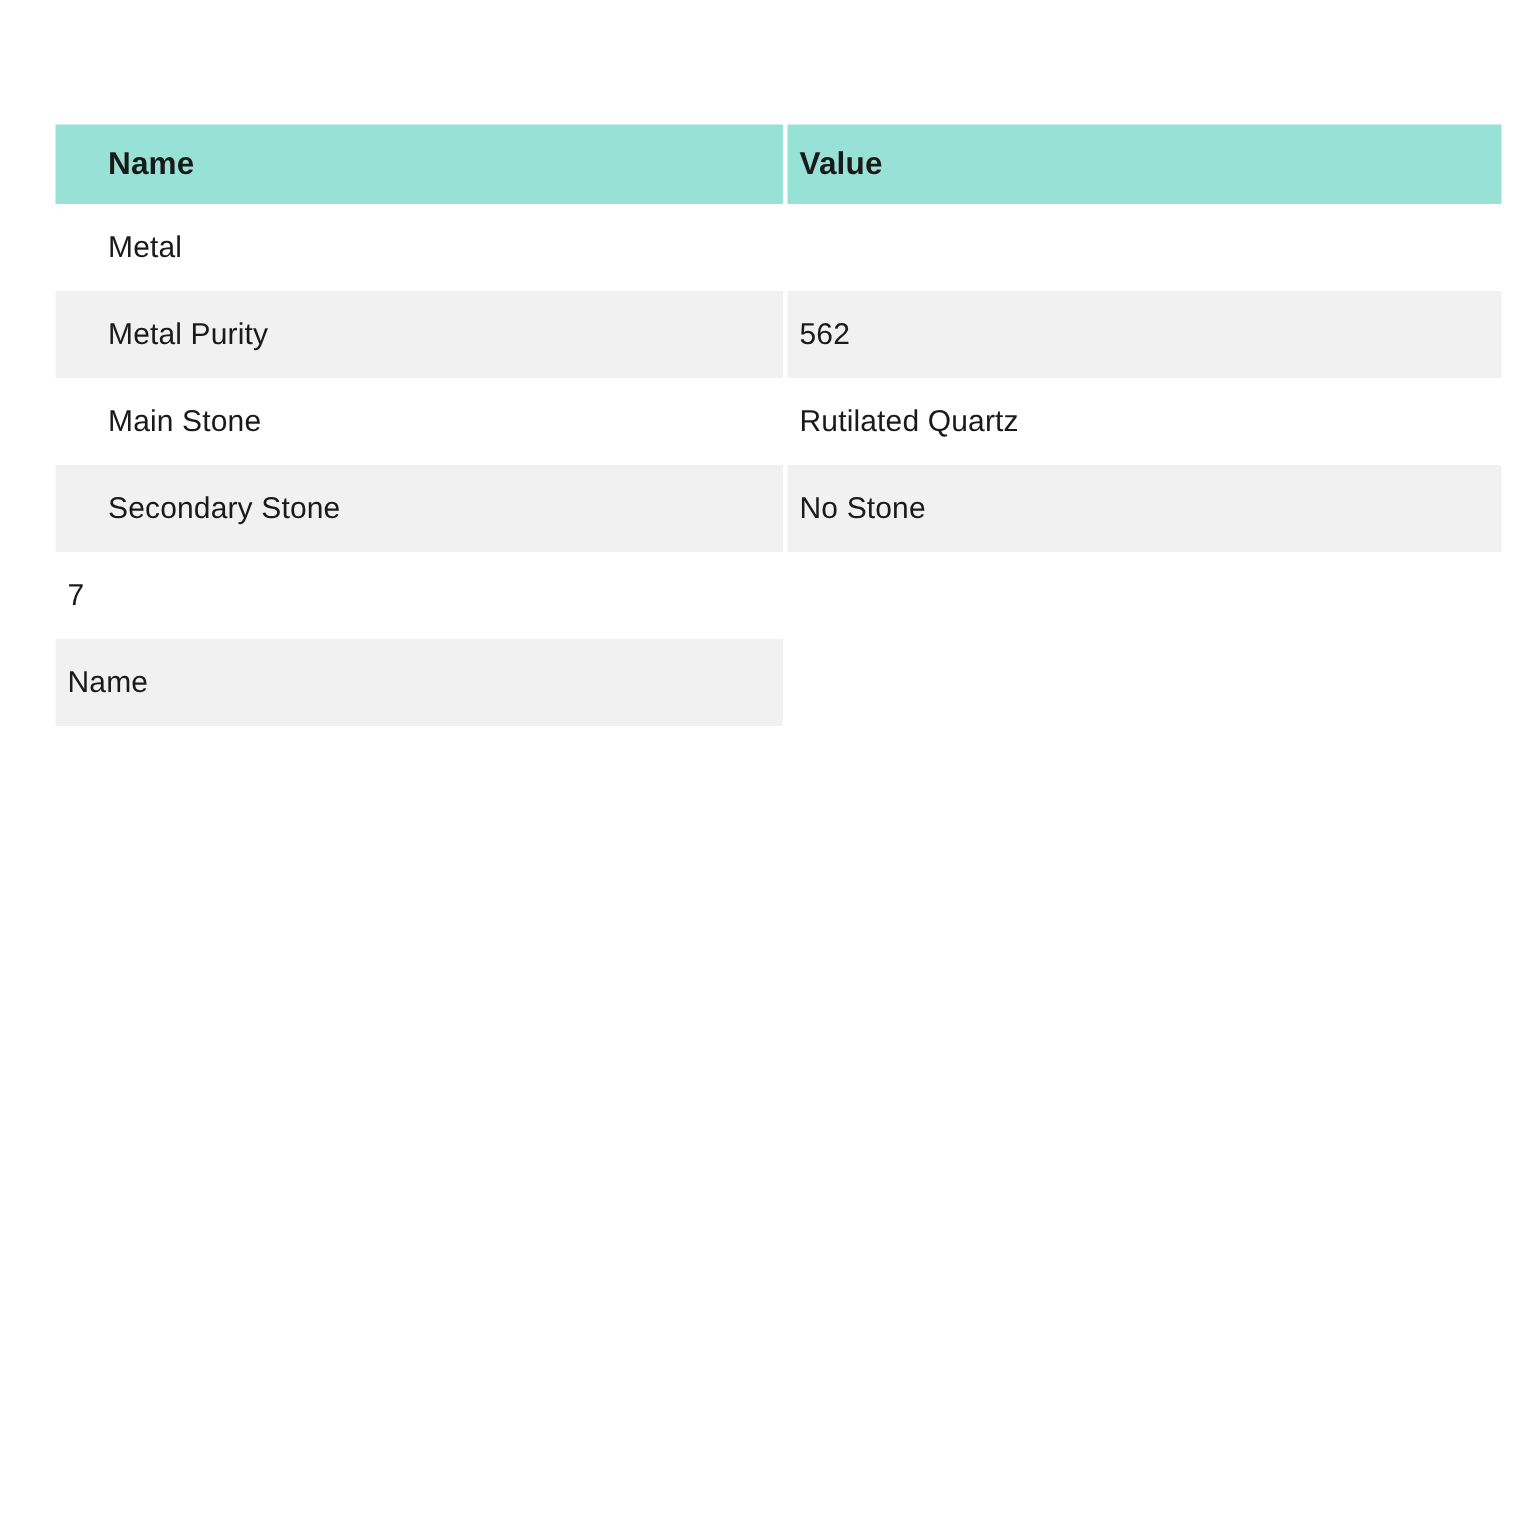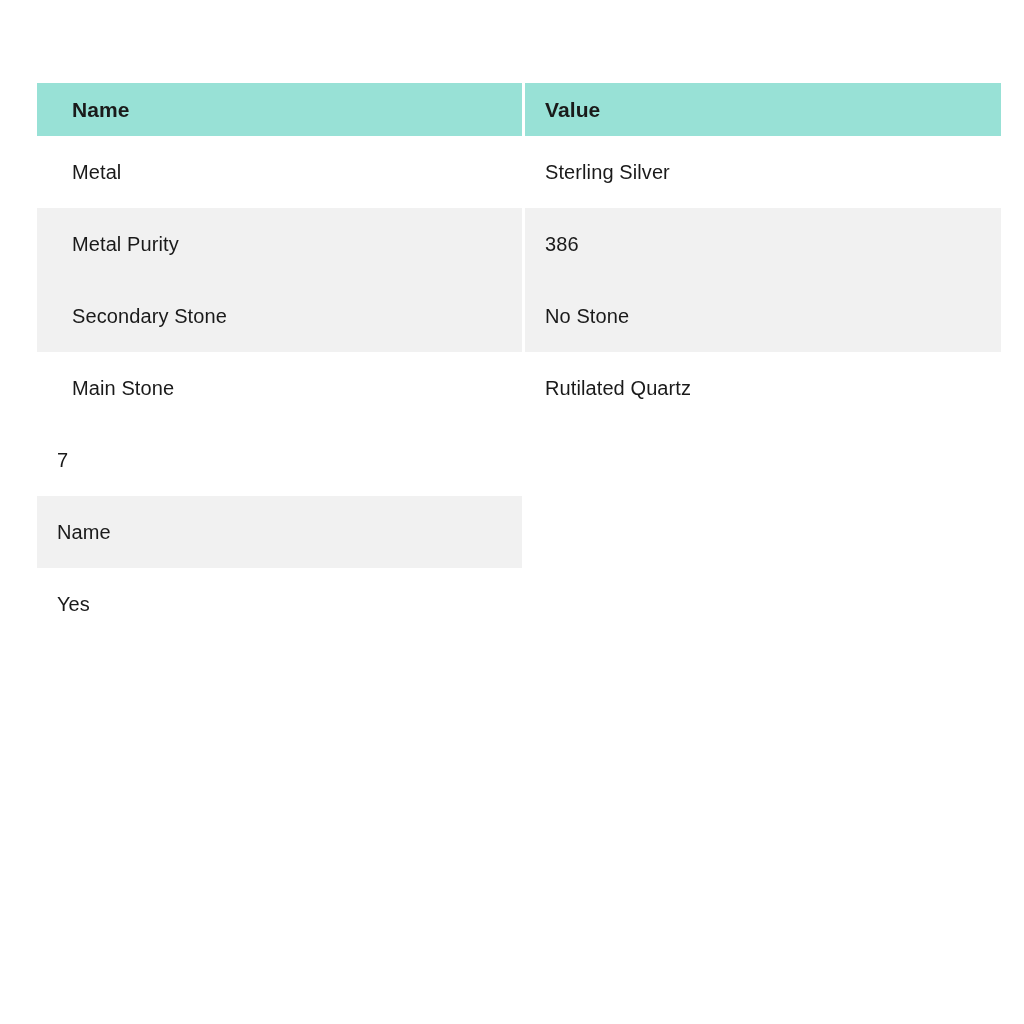--- a/index.html
+++ b/index.html
@@ -21,37 +21,37 @@
   .attr-table {
     position: absolute;
     left: 37px;
     top: 83px;
     width: 964px;
   }
   .t-row {
     display: grid;
     grid-template-columns: 485px 476px;
     column-gap: 3px;
-    height: 72px;
+    height: 58px;
   }
   .t-row.header-row {
     height: 53px;
   }
   .cell {
     display: flex;
     align-items: center;
     background: var(--row-bg);
     font-size: 20px;
     font-weight: 400;
     letter-spacing: 0.1px;
     white-space: nowrap;
     overflow: hidden;
   }
   .name-cell  { padding-left: 35px; }
-  .value-cell { padding-left: 20px; }
+  .value-cell { padding-left: 8px; }
   .header-row .cell {
     background: var(--header-bg);
     font-size: 21px;
     font-weight: 600;
   }
   .t-row.striped .cell {
     background: var(--stripe-bg);
   }
 </style>
 </head>
@@ -59,43 +59,41 @@
 
 <div class="attr-table">
 
   <div class="t-row header-row">
     <div class="cell name-cell">Name</div>
     <div class="cell value-cell">Value</div>
   </div>
 
   <div class="t-row">
     <div class="cell name-cell">Metal</div>
-    <div class="cell value-cell">Sterling Silver</div>
   </div>
 
   <div class="t-row striped">
     <div class="cell name-cell">Metal Purity</div>
-    <div class="cell value-cell">386</div>
+    <div class="cell value-cell">562</div>
+  </div>
+
+  <div class="t-row">
+    <div class="cell name-cell">Main Stone</div>
+    <div class="cell value-cell">Rutilated Quartz</div>
   </div>
 
   <div class="t-row striped">
     <div class="cell name-cell">Secondary Stone</div>
     <div class="cell value-cell">No Stone</div>
-  </div>
-
-  <div class="t-row">
-    <div class="cell name-cell">Main Stone</div>
-    <div class="cell value-cell">Rutilated Quartz</div>
   </div>
 
   <div class="t-row">
     <div class="cell value-cell">7</div>
   </div>
 
   <div class="t-row striped">
     <div class="cell value-cell">Name</div>
   </div>
 
   <div class="t-row">
-    <div class="cell value-cell">Yes</div>
   </div>
 
 </div>
 
 </body></html>

